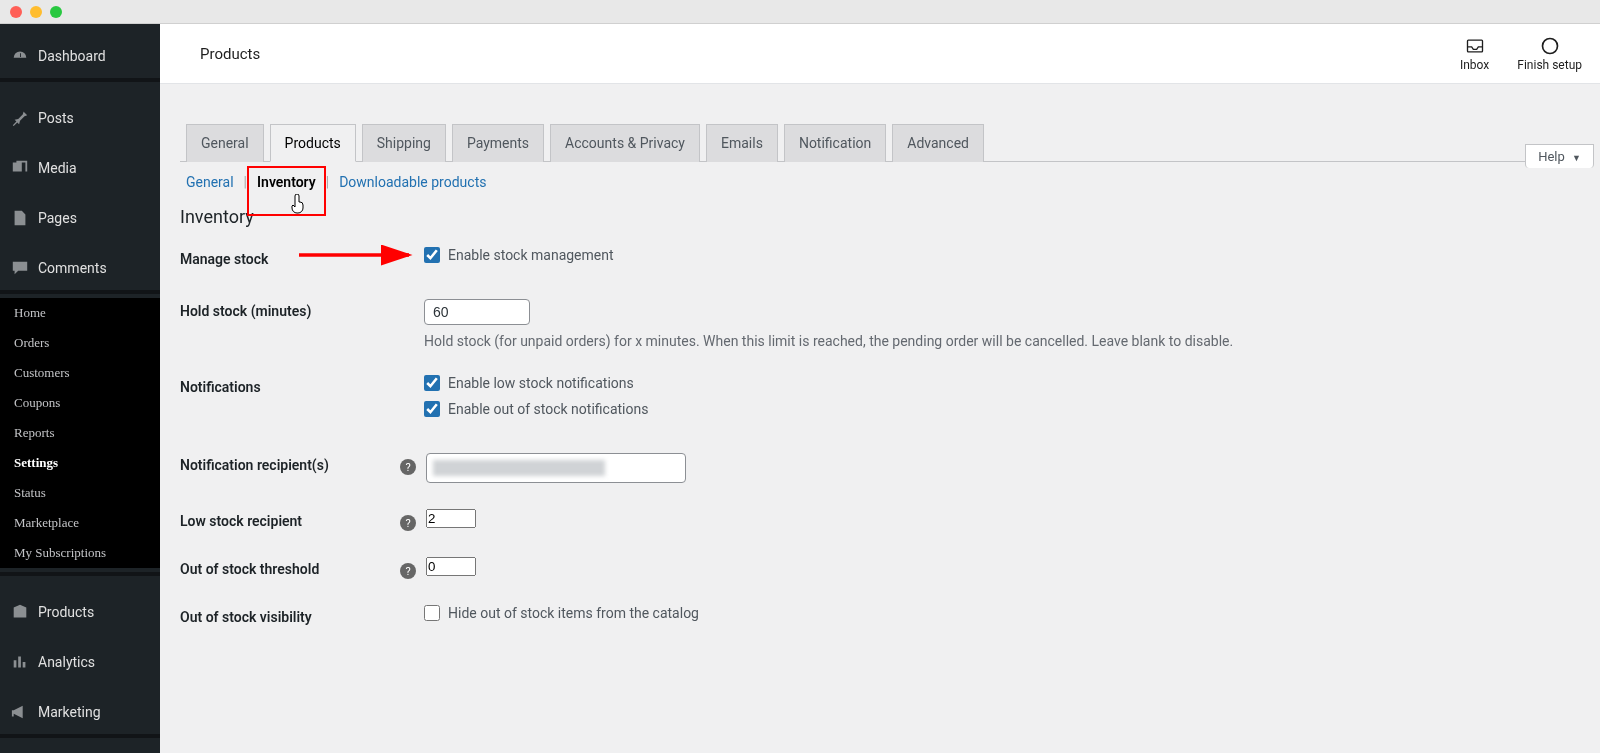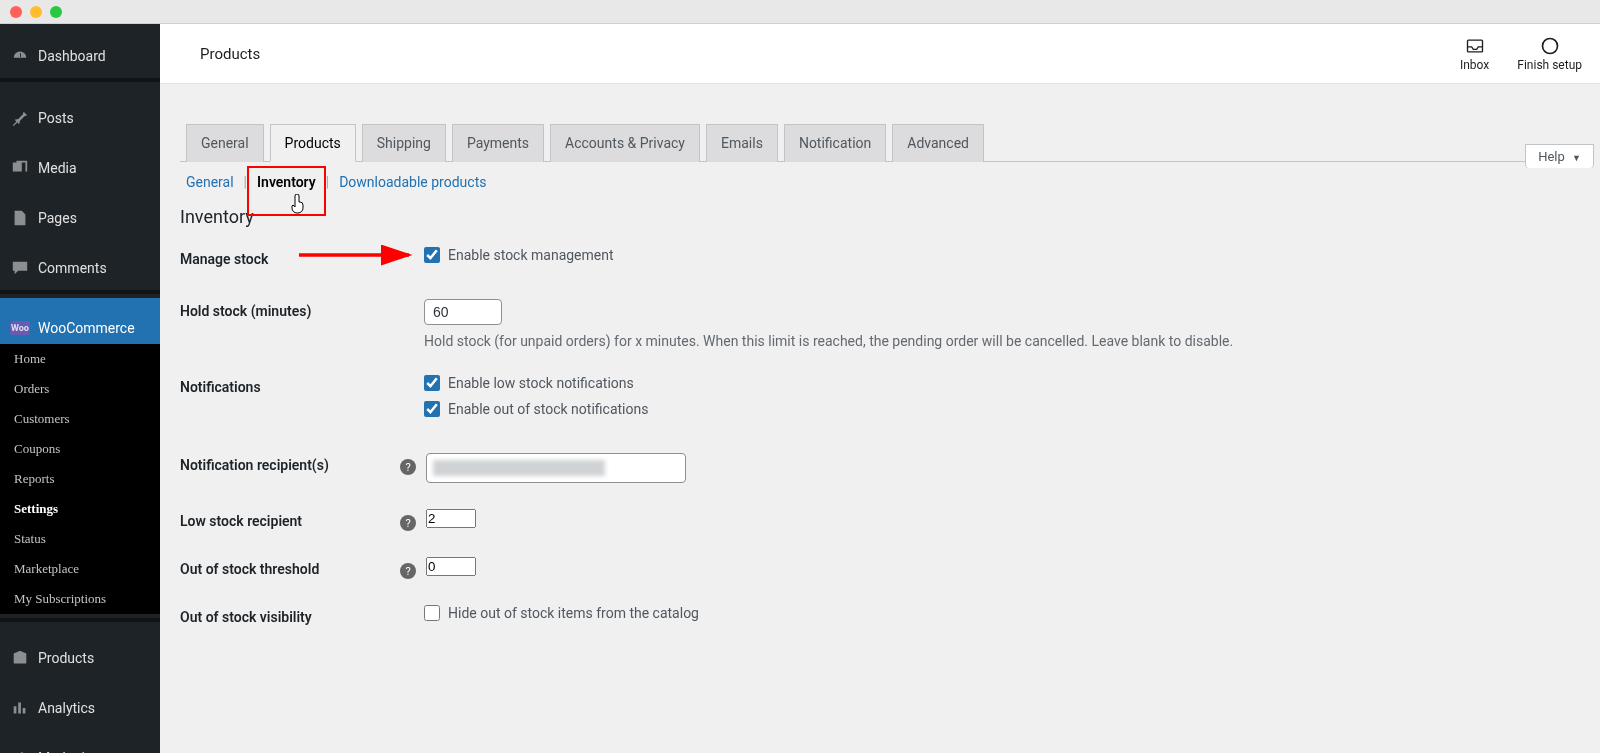--- a/index.html
+++ b/index.html
@@ -250,24 +250,20 @@
       <span class="icon">
           <svg width="18" height="18" viewBox="0 0 20 20" fill="#a7aaad">
             <path d="M2 3h16v10H8l-4 4v-4H2z"></path>
           </svg>
         </span>
       <span>Comments</span>
     </div>
 
     <div class="side-sep"></div>
 
-    <div class="side-item current">
-      <span class="icon" style="background:#7f54b3;border-radius:3px;color:#fff;font-size:9px;font-weight:700;width:20px;height:14px;display:flex;align-items:center;justify-content:center;">Woo</span>
-      <span>WooCommerce</span>
-    </div>
 
     <div class="side-sub">
       <a>Home</a>
       <a>Orders</a>
       <a>Customers</a>
       <a>Coupons</a>
       <a>Reports</a>
       <a class="current">Settings</a>
       <a>Status</a>
       <a>Marketplace</a>
@@ -382,21 +378,21 @@
            <label>
              <input id="cb-manage" type="checkbox" checked="" style="">
              <span>Enable stock management</span>
            </label>
         </div>
       </div>
 
       <div class="form-row">
         <div class="label">Hold stock (minutes)</div>
         <div class="field">
-          <input type="text" style="width: 78px;" value="60">
+          <input type="text" style="width: 106px;" value="60">
           <div class="desc">Hold stock (for unpaid orders) for x minutes. When this limit is reached, the pending order will be cancelled. Leave blank to disable.</div>
         </div>
       </div>
 
       <div class="form-row">
         <div class="label">Notifications</div>
         <div class="field">
            <label>
              <input id="cb-low" type="checkbox" checked="" style="">
              <span>Enable low stock notifications</span>

